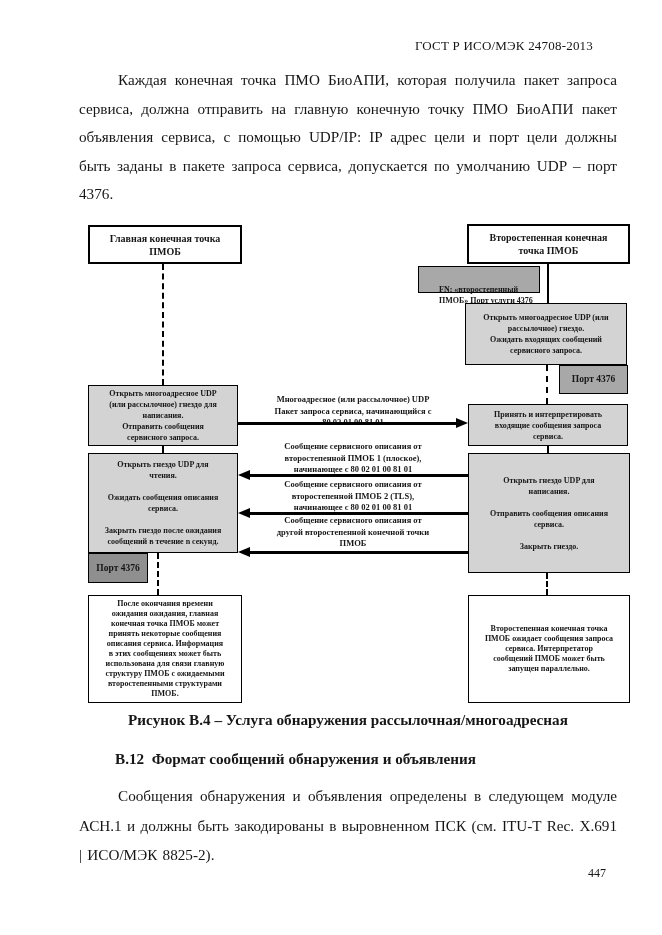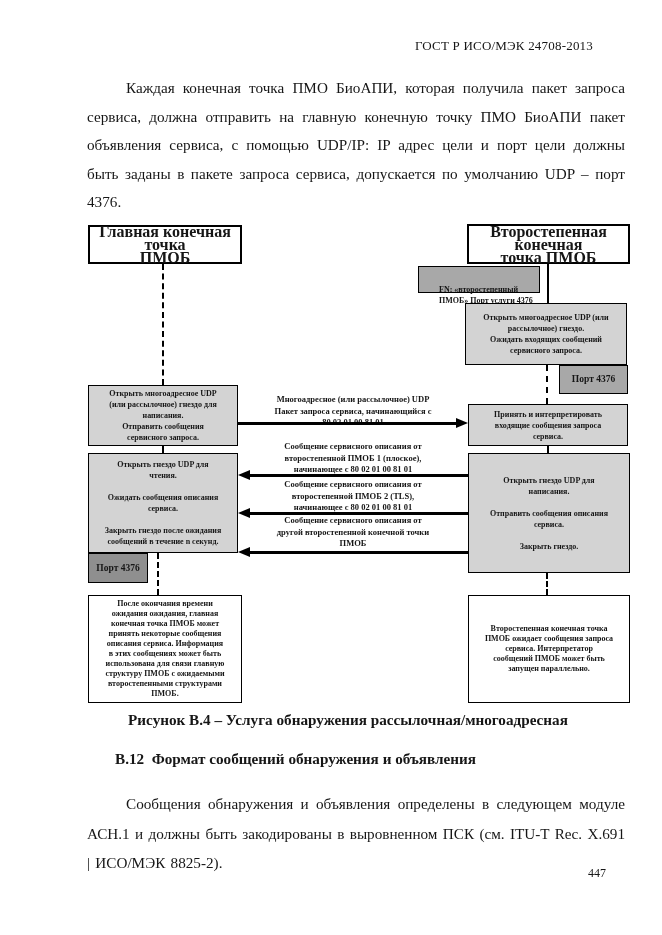--- a/index.html
+++ b/index.html
@@ -7,21 +7,21 @@
     position:relative;width:662px;height:935px;margin:0 auto;
     background:var(--c-page-bg,#fff);color:var(--c-text,#161616);
     font-family:"Liberation Serif","DejaVu Serif",serif;
     overflow:hidden;
   }
   .header{
     position:absolute;top:38px;right:69px;
     font-size:13px;letter-spacing:.2px;
   }
   .para{
-    position:absolute;left:79px;width:538px;margin:8px;
+    position:absolute;left:79px;width:538px;margin:0;
     font-size:15.2px;line-height:28.6px;text-align:justify;
     text-indent:39px;word-spacing:1.5px;white-space:normal;
   }
   .para1{top:66px;}
   .para2{top:781px;line-height:29.5px;}
   .caption{
     position:absolute;top:711px;left:79px;width:538px;
     font-size:15.2px;font-weight:bold;text-align:center;
   }
   .heading{
@@ -37,21 +37,21 @@
   }
   .dbox .box-text{
     white-space:pre-line;font-weight:bold;font-size:8px;line-height:11px;
     display:block;width:100%;padding:0 3px;
   }
   .white{background:var(--c-page-bg,#fff);border-width:2px;}
   .white.thin{border-width:1.5px;}
   .light{background:var(--c-box-light,#d3d3d3);}
   .medium{background:var(--c-box-medium,#a8a8a8);}
   .dark{background:var(--c-box-dark,#8f8f8f);}
-  .endpoint .box-text{font-size:16px;line-height:13px;}
+  .endpoint .box-text{font-size:10px;line-height:13px;}
   .port .box-text{font-size:9.5px;line-height:11px;font-family:Liberation Serif, serif;}
   .fn{align-items:flex-start;justify-content:flex-start;text-align:left;}
   .fn .box-text{padding:18px 4px;width:auto;line-height:10.5px;margin-left:16px;}
   .note .box-text{font-size:8px;line-height:10px;}
   .vline{position:absolute;width:0;}
   .vsolid{border-left:2px solid var(--c-line,#000);}
   .vdash{border-left:2px dashed var(--c-line,#000);}
   .hline{position:absolute;height:2.5px;background:var(--c-line,#000);}
   .ahead{position:absolute;width:0;height:0;border-top:5px solid transparent;border-bottom:5px solid transparent;}
   .ahead.r{border-left:12px solid var(--c-line,#000);}

